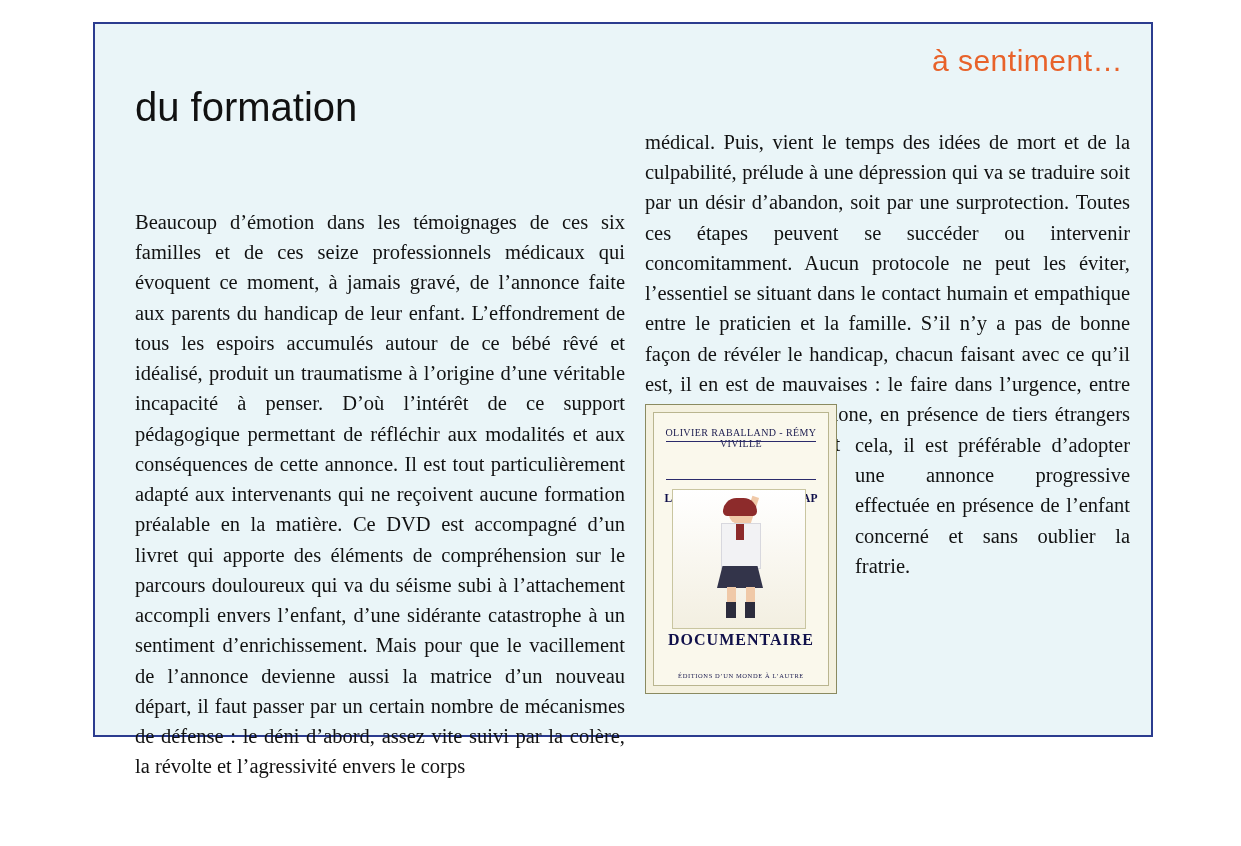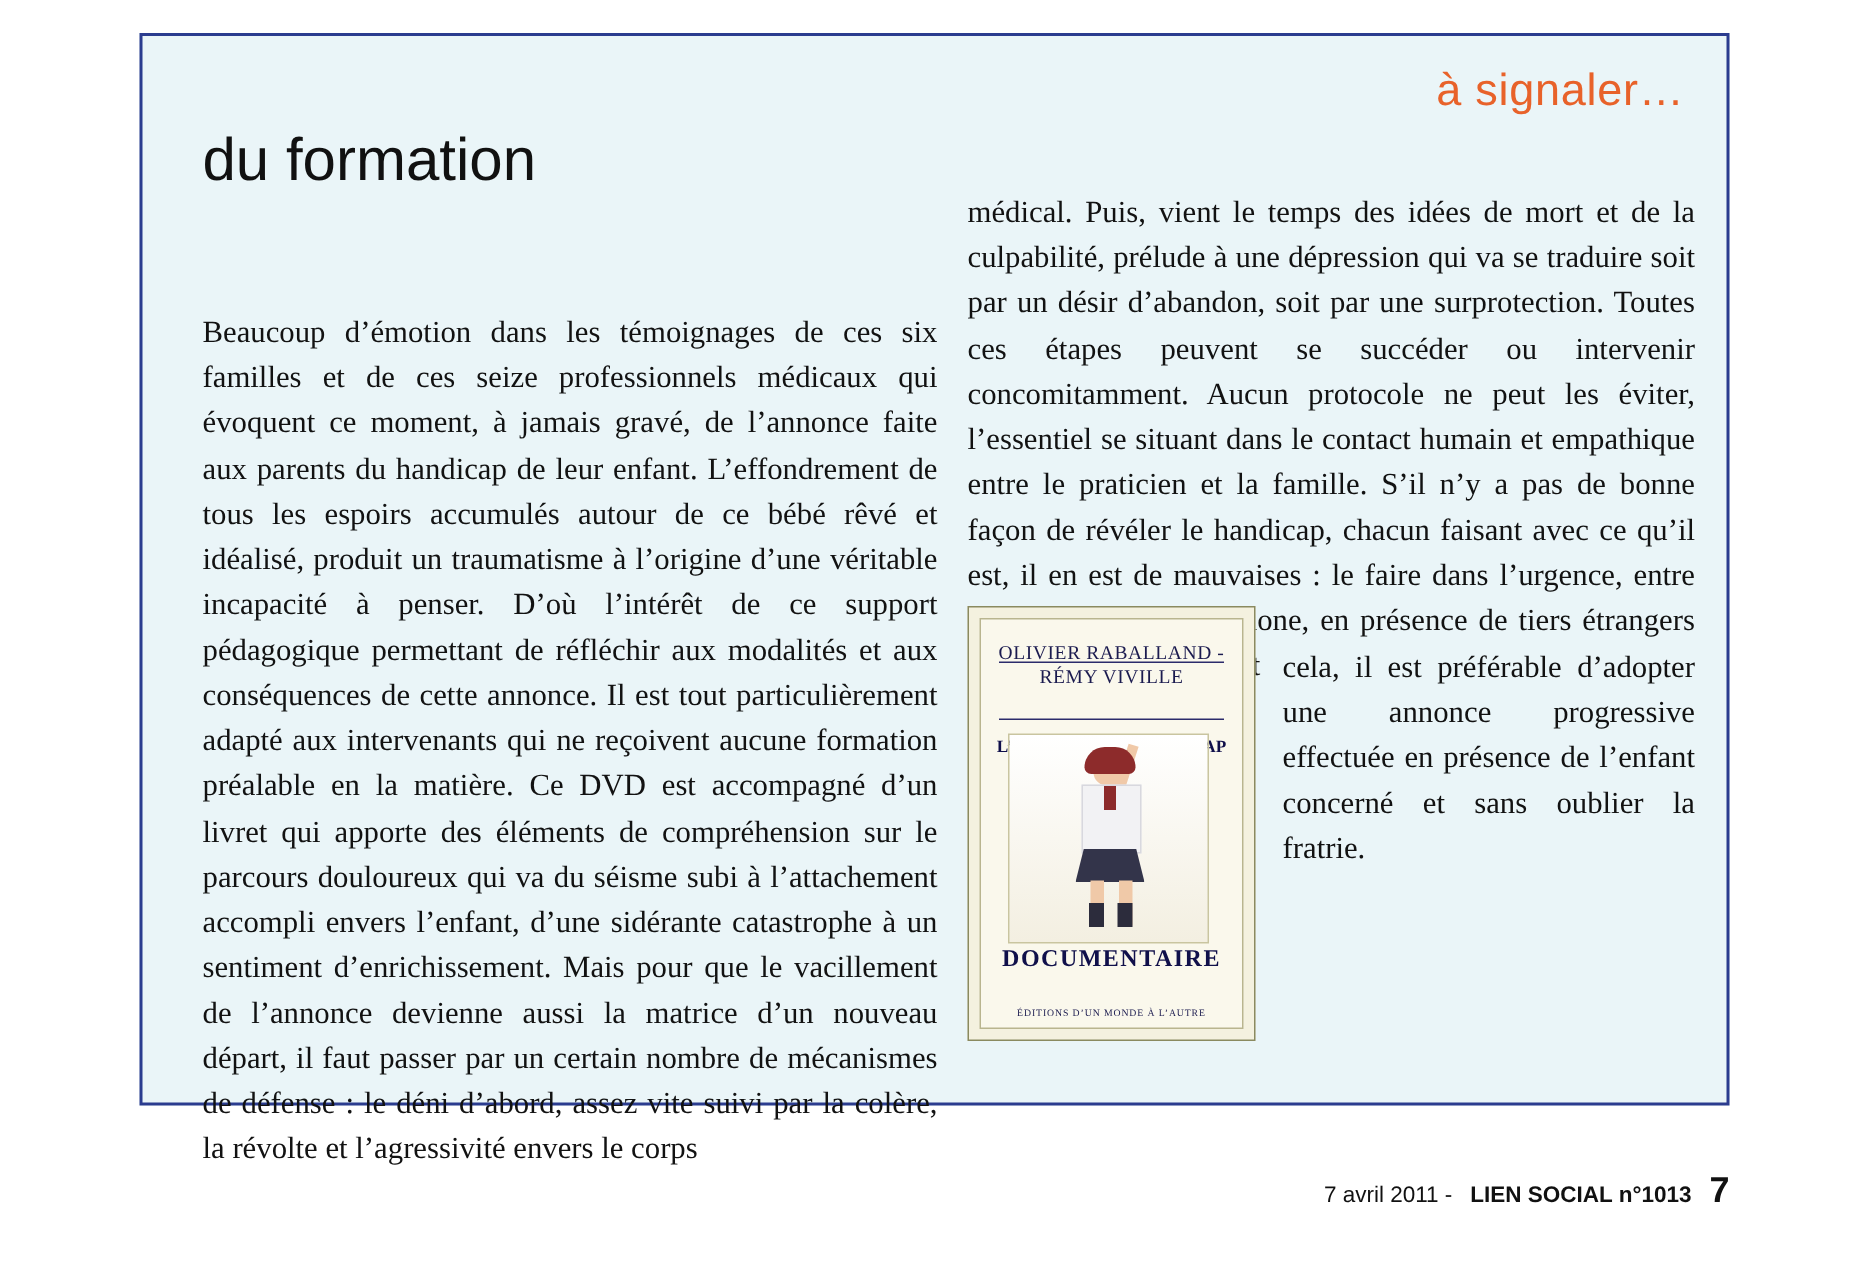--- a/index.html
+++ b/index.html
@@ -99,21 +99,21 @@
     border: 1px solid #b9b58f;
     background: #faf8ec;
   }
   .cover-authors {
     position: absolute;
     top: 22px;
     left: 0;
     right: 0;
     text-align: center;
     font-family: "Liberation Serif", serif;
-    font-size: 13px;
+    font-size: 10px;
     letter-spacing: 0.4px;
     color: #1b1b4f;
   }
   .cover-rule {
     position: absolute;
     left: 20px;
     right: 20px;
     height: 1px;
     background: #2b2b6b;
   }
@@ -287,21 +287,21 @@
     font-size: 24px;
   }
 </style>
 </head>
 <body>
 
 <div class="page">
 
   <div class="article-frame">
 
-    <div class="rubric">à signaler…</div>
+    <div class="rubric">à sentiment…</div>
 
     <div class="headline">
       <span class="l2">du formation</span>
     </div>
 
     <div class="col col-left">
       <p>Beaucoup d’émotion dans les témoignages de ces six familles et de ces seize professionnels médicaux qui évoquent ce moment, à jamais gravé, de l’annonce faite aux parents du handicap de leur enfant. L’effondrement de tous les espoirs accumulés autour de ce bébé rêvé et idéalisé, produit un traumatisme à l’origine d’une véritable incapacité à penser. D’où l’intérêt de ce support pédagogique permettant de réfléchir aux modalités et aux conséquences de cette annonce. Il est tout particulièrement adapté aux intervenants qui ne reçoivent aucune formation préalable en la matière. Ce DVD est accompagné d’un livret qui apporte des éléments de compréhension sur le parcours douloureux qui va du séisme subi à l’attachement accompli envers l’enfant, d’une sidérante catastrophe à un sentiment d’enrichissement. Mais pour que le vacillement de l’annonce devienne aussi la matrice d’un nouveau départ, il faut passer par un certain nombre de mécanismes de défense : le déni d’abord, assez vite suivi par la colère, la révolte et l’agressivité envers le corps</p>
     </div>
 
     <div class="col col-right">
@@ -335,19 +335,14 @@
 D’UN MONDE
 À L’AUTRE</div>
       </div>
     </div>
 
     <div class="wrap-text">cela, il est préférable d’adopter une annonce progressive effectuée en présence de l’enfant concerné et sans oublier la fratrie.</div>
 
 
   </div>
 
-  <div class="footer">
-    <span>7 avril 2011 -</span>
-    <span class="mag">LIEN SOCIAL n°1013</span>
-    <span class="pageno">7</span>
-  </div>
 
 </div>
 
 </body></html>

